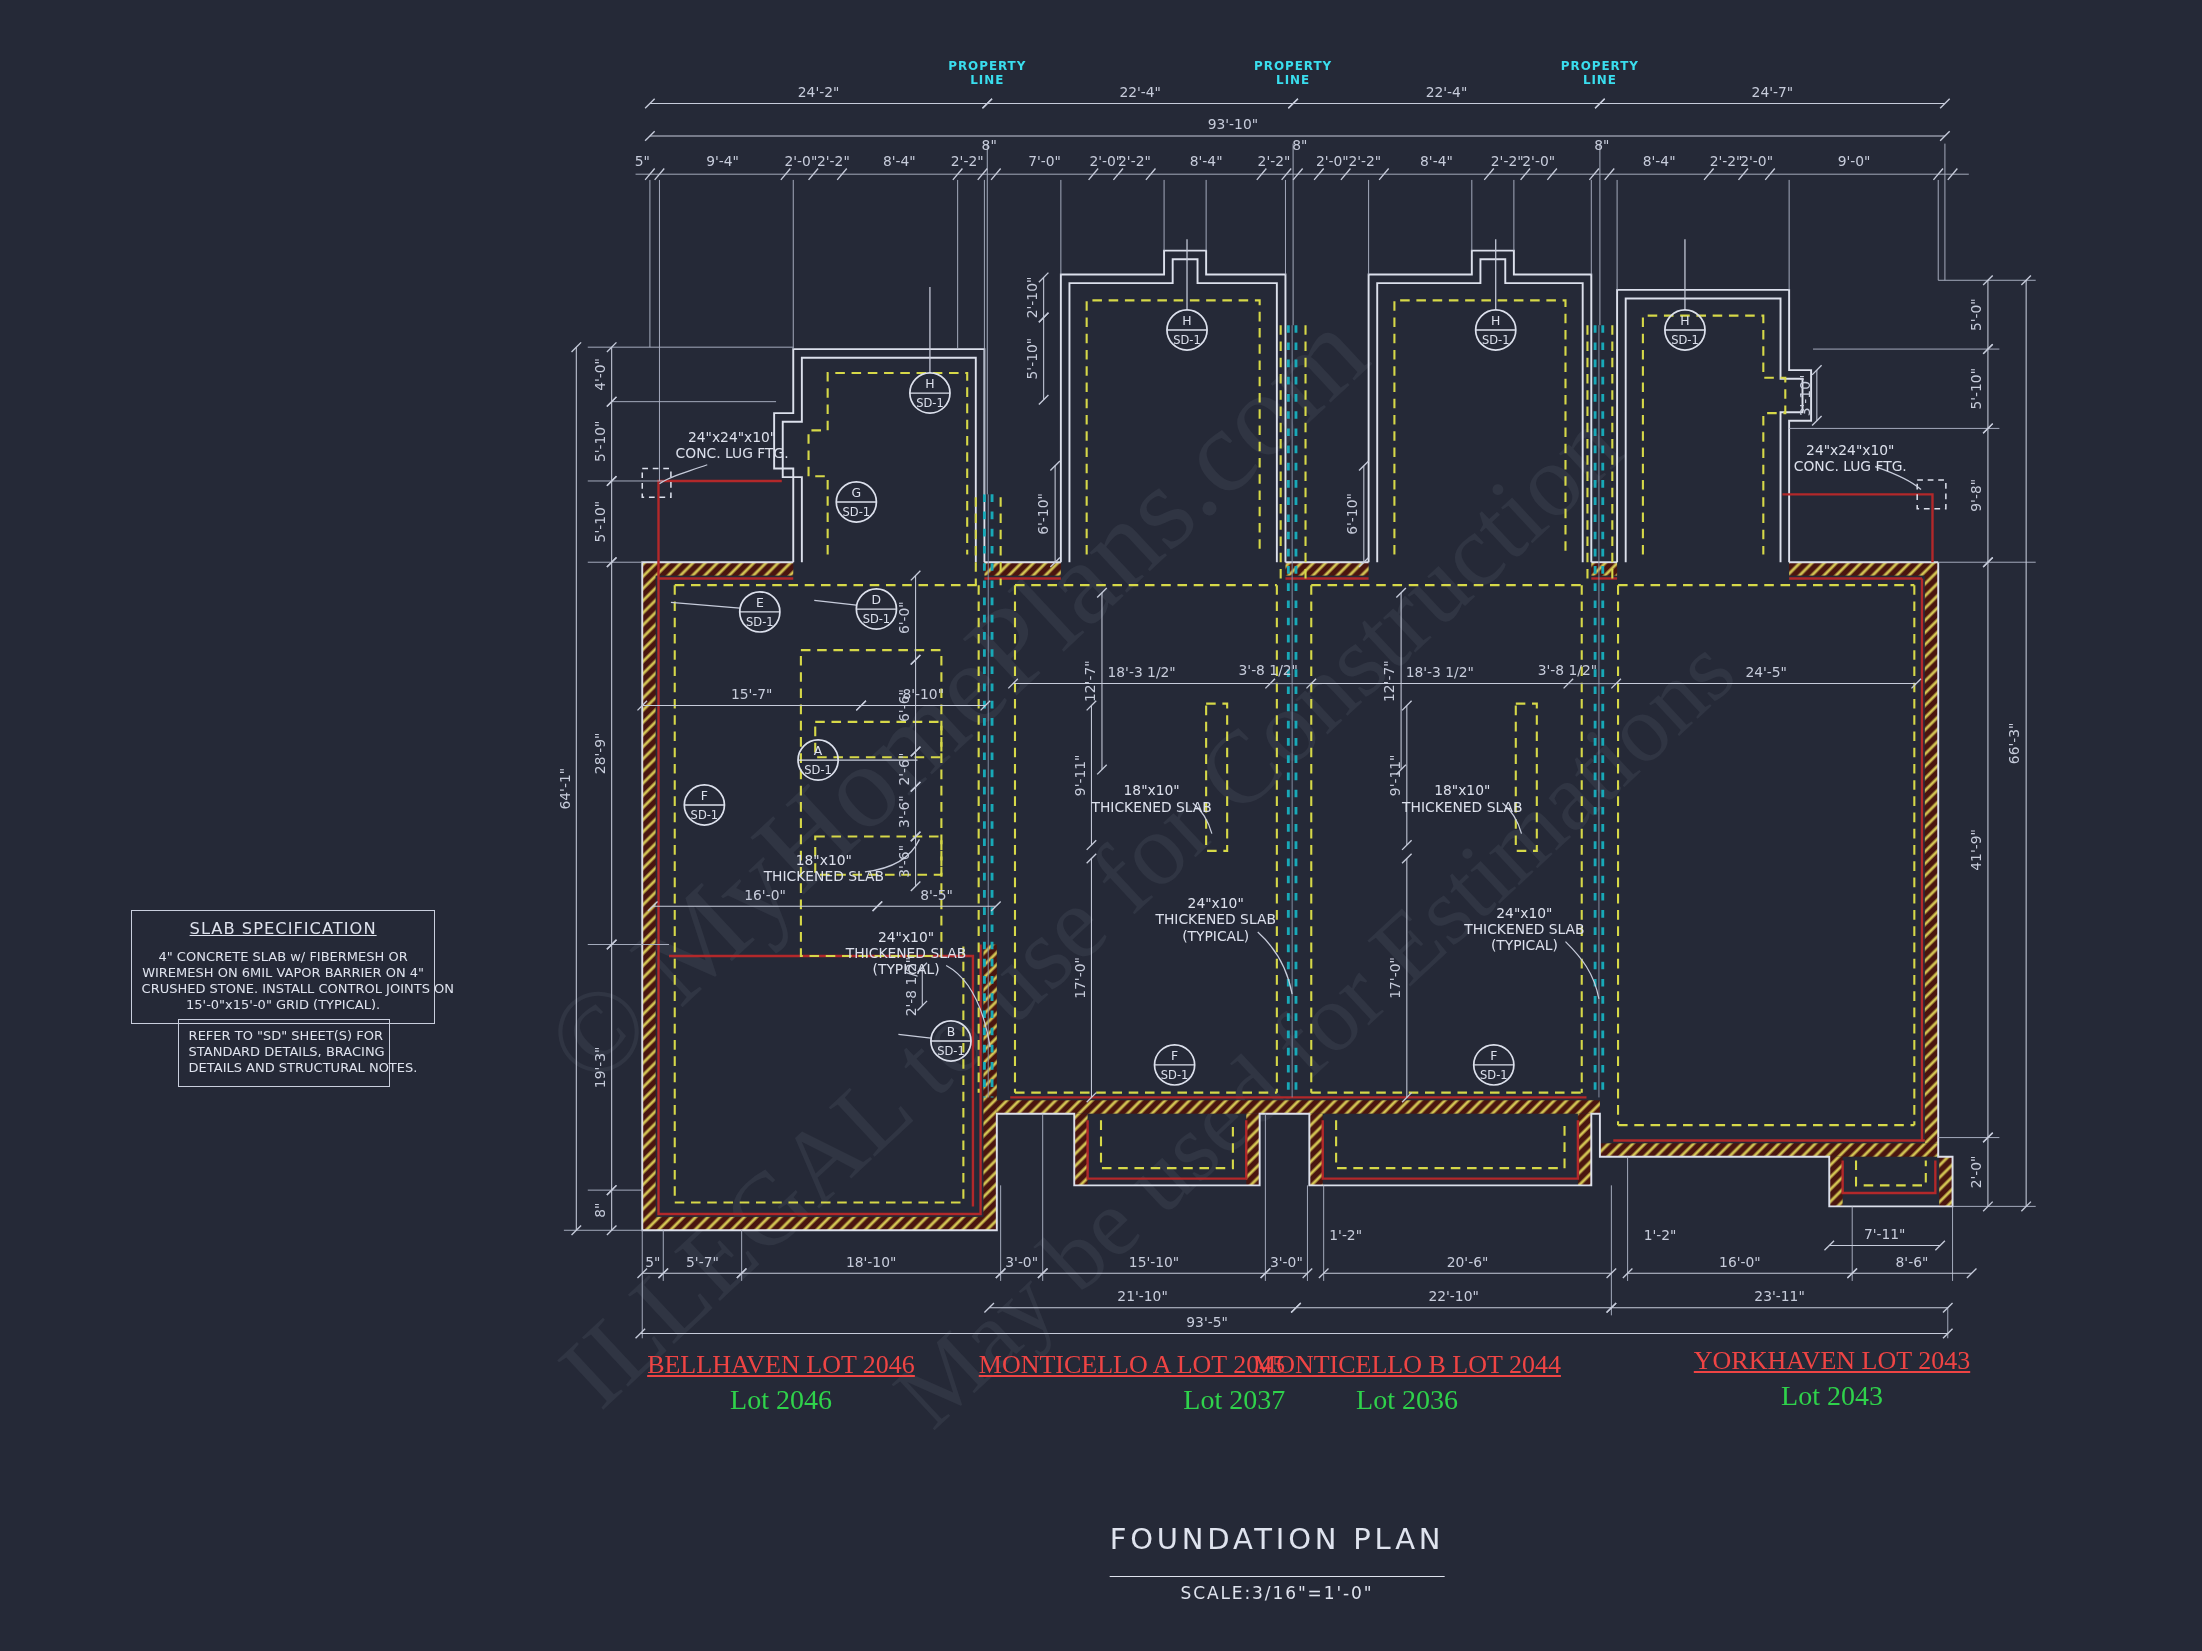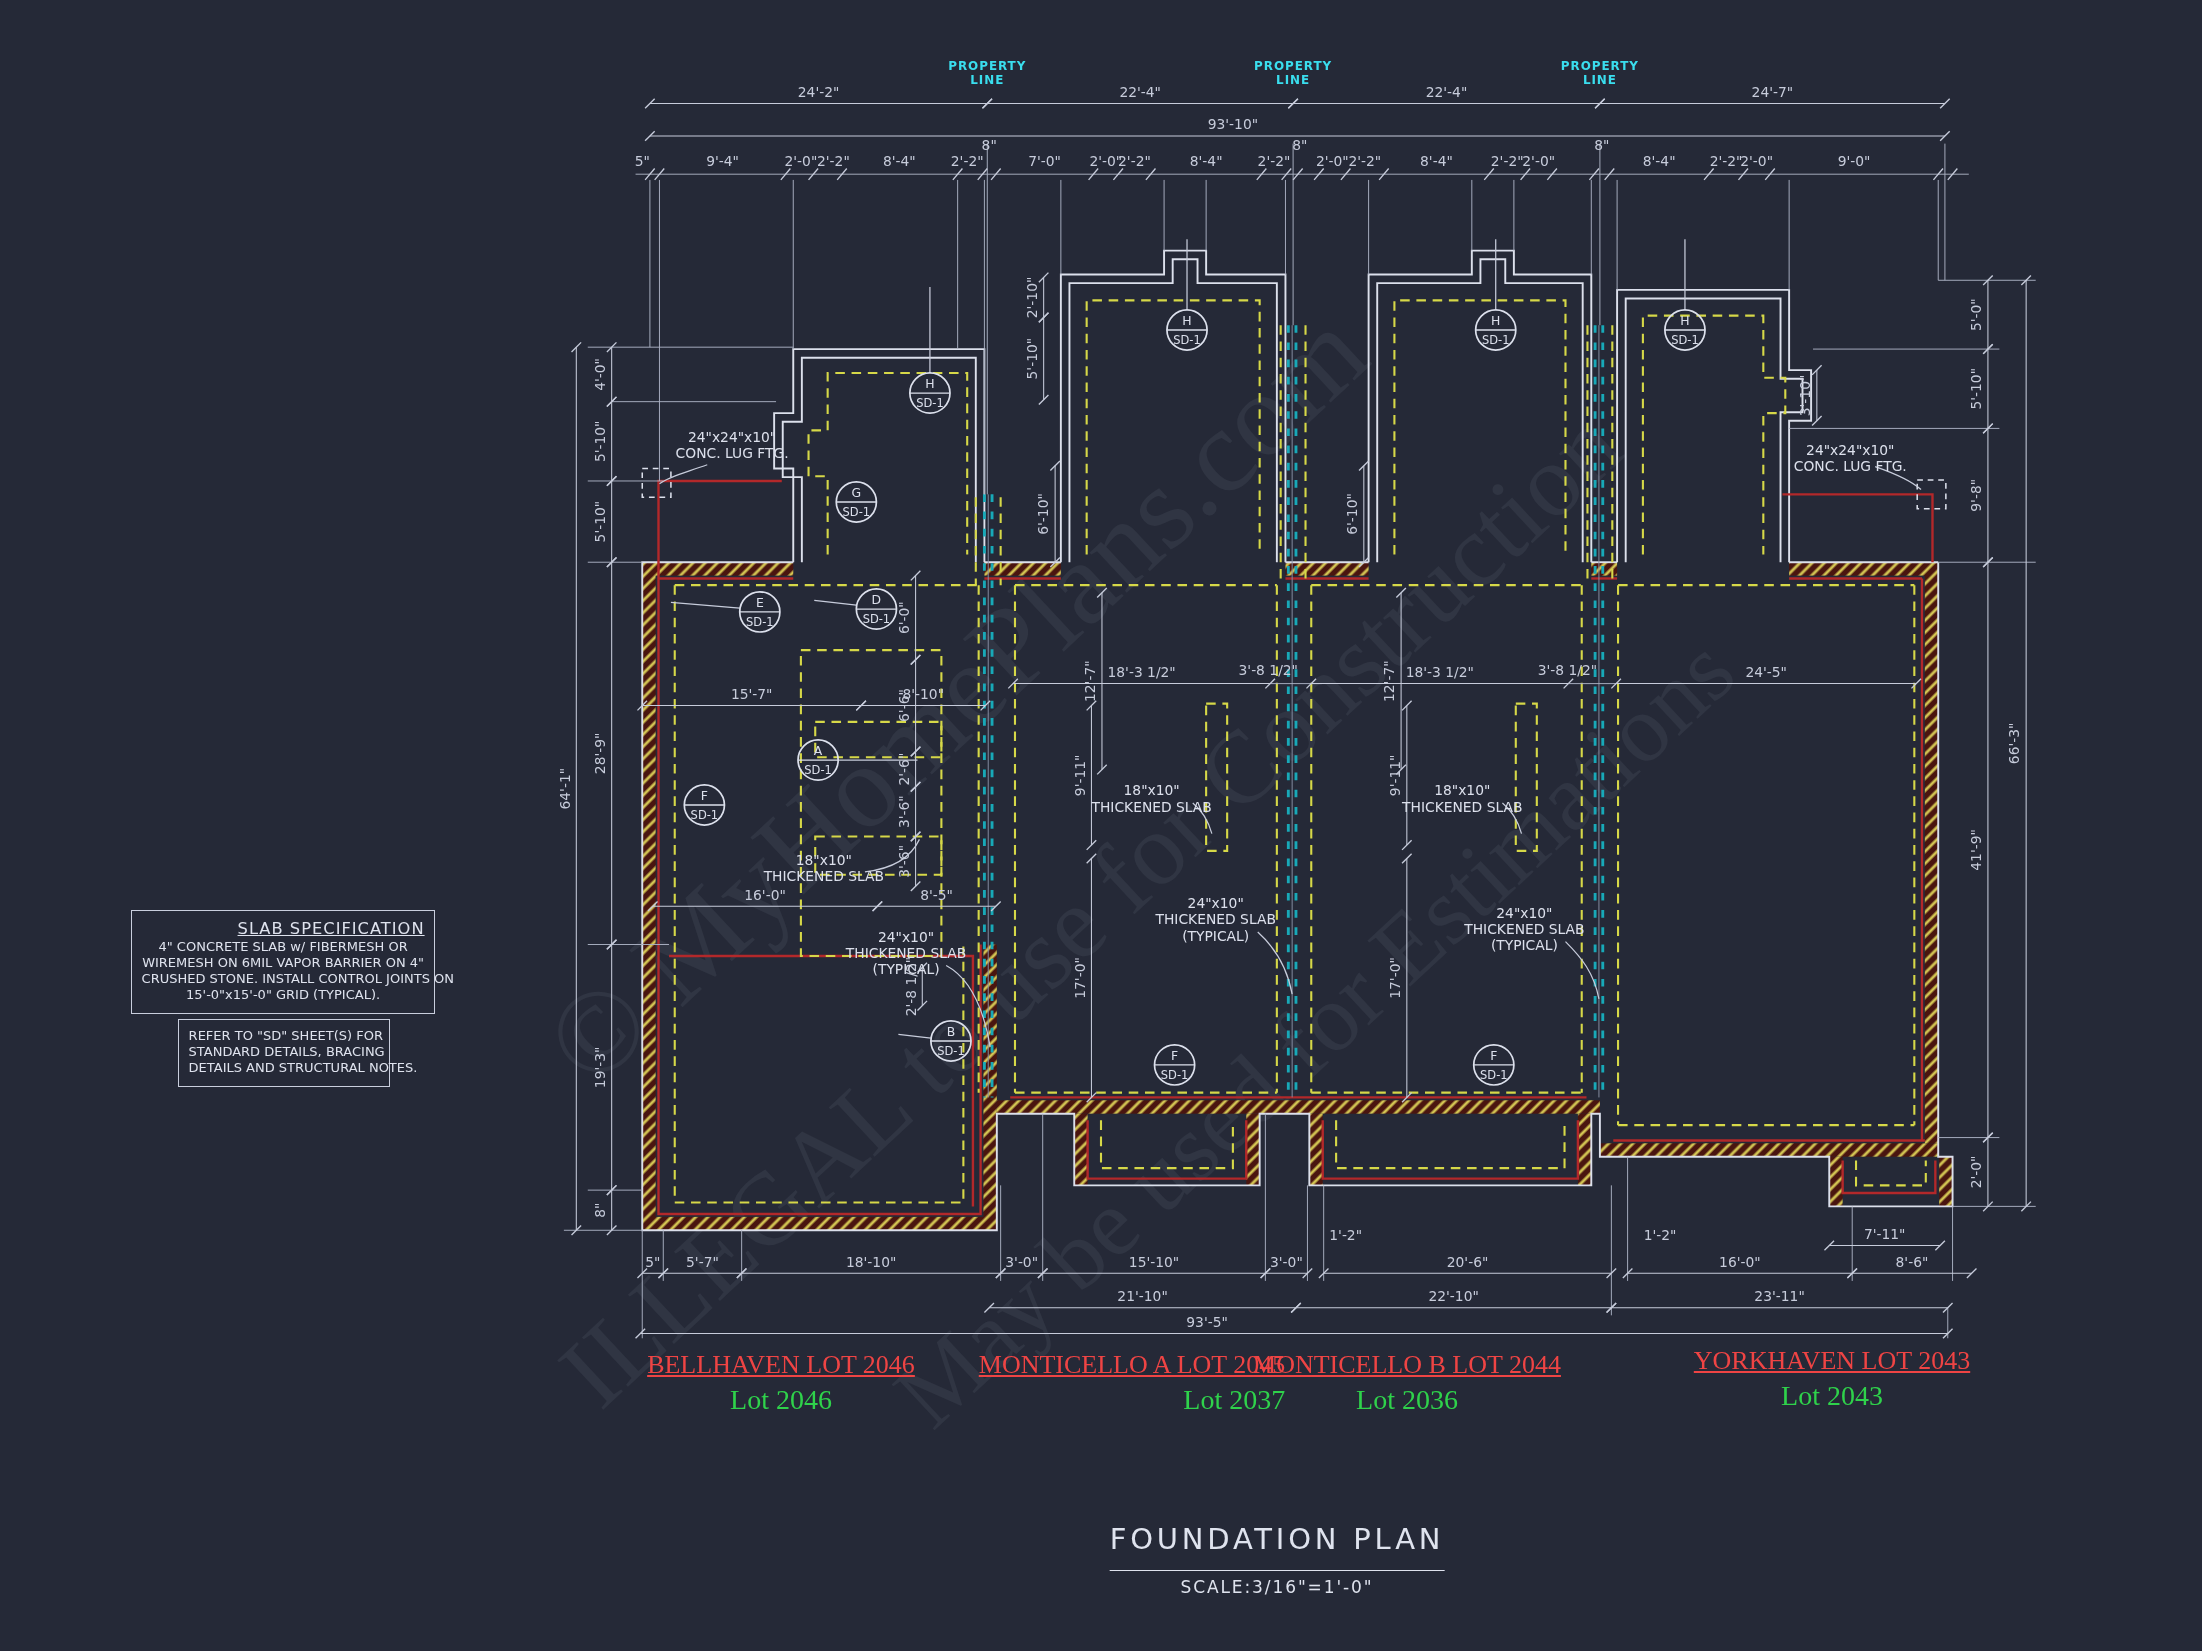--- a/index.html
+++ b/index.html
@@ -4,29 +4,29 @@
 <style>
   html,body{margin:0;padding:0;background:#252937;}
   #stage{position:relative;width:2202px;height:1652px;background:#252937;overflow:hidden;
          font-family:"DejaVu Sans",sans-serif;}
   #wm-layer{position:absolute;left:0;top:0;width:100%;height:100%;pointer-events:none;}
   .wm{position:absolute;white-space:nowrap;font-family:"Liberation Serif",serif;
       color:rgba(205,213,230,0.07);transform:rotate(-43deg);transform-origin:center;}
   #cad{position:absolute;left:0;top:0;}
   .notes{position:absolute;color:#dfe3ee;text-align:center;}
   .note-box{border:1.4px solid #c9cedd;padding:7.6px 9.6px 9.6px 9.6px;}
-  .note-title{font-size:16.3px;letter-spacing:1px;text-decoration:underline;margin-bottom:1px;text-align:right;}
+  .note-title{font-size:16.3px;letter-spacing:1px;text-decoration:underline;margin-bottom:11px;}
   .note-line{font-size:13px;line-height:16.3px;white-space:nowrap;}
   .lot{position:absolute;text-align:center;transform:translateX(-50%);}
   .lot-title{font-family:"Liberation Serif",serif;color:#ef4444;font-size:26px;
              text-decoration:underline;white-space:nowrap;}
   .lot-sub{font-family:Liberation Serif, serif;color:#2fd24b;font-size:28px;margin-top:3.8px;}
   #title-block{position:absolute;text-align:center;transform:translateX(-50%);color:#dfe3ee;}
   #plan-title{font-size:29px;letter-spacing:3.8px;border-bottom:1.9px solid #dfe3ee;
-              padding-bottom:14px;display:inline-block;}
+              padding-bottom:20px;display:inline-block;}
   #plan-scale{font-size:17px;letter-spacing:1.9px;margin-top:5.7px;}
 </style>
 </head>
 <body>
 
 <div id="stage">
 
   <div id="wm-layer">
       <div class="wm" style="font-size: 119px; left: 956px; top: 698px; transform: translate(-50%, -50%) rotate(-43deg);">© MyHomePlans.com</div>
       <div class="wm" style="font-size: 103px; left: 1090px; top: 908px; transform: translate(-50%, -50%) rotate(-43deg);">ILLEGAL to use for Construction</div>

